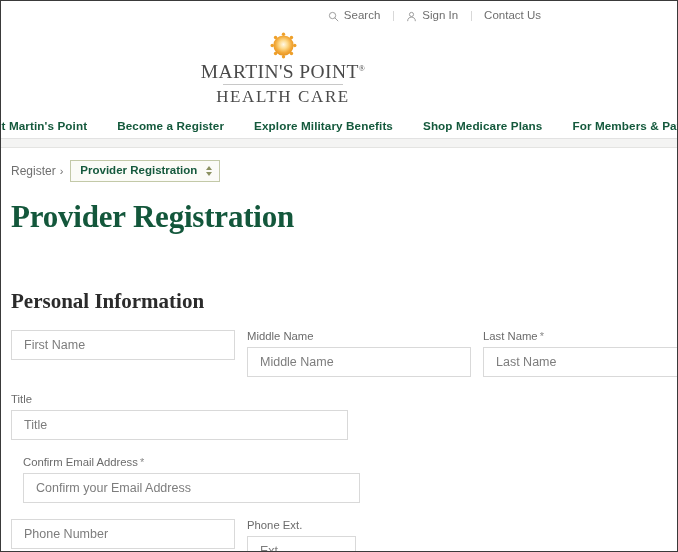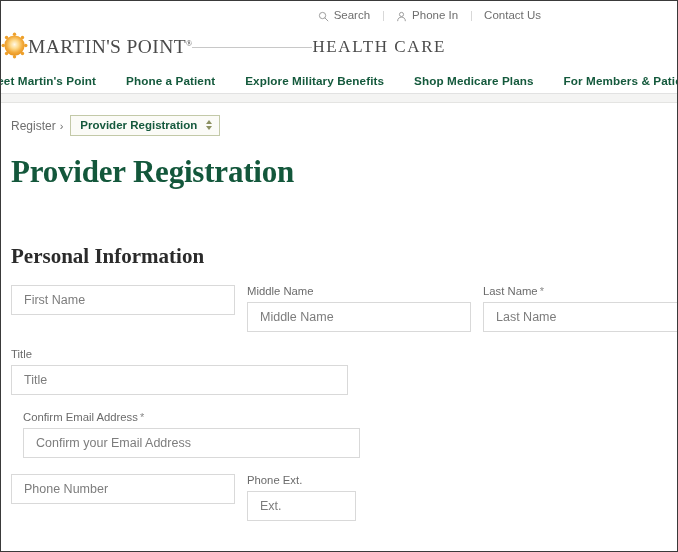--- a/index.html
+++ b/index.html
@@ -58,21 +58,21 @@
     background: #d8d8d8;
   }
   .util-item:last-child { padding-right: 0; }
   .util-icon { display: inline-flex; align-items: center; }
   .util-icon svg { display: block; }
 
   
   .logo-wrap {
     width: 564px;
     display: flex;
-    flex-direction: row;
+    flex-direction: column;
     align-items: center;
     padding-top: 1px;
     padding-bottom: 6px;
     box-sizing: border-box;
   }
   .sunburst {
     width: 27px;
     height: 27px;
     position: relative;
     margin-bottom: 3px;
@@ -259,21 +259,21 @@
       <span>Search</span>
     </div>
 
     <div class="util-item">
       <span class="util-icon">
         <svg width="11" height="11" viewBox="0 0 16 16">
           <circle cx="8" cy="5" r="3" fill="none" stroke="#8a8a8a" stroke-width="1.2"></circle>
           <path d="M2.4 14.2 C2.4 10.6 5 9 8 9 C11 9 13.6 10.6 13.6 14.2" fill="none" stroke="#8a8a8a" stroke-width="1.2" stroke-linecap="round"></path>
         </svg>
       </span>
-      <span>Phone In</span>
+      <span>Sign In</span>
     </div>
 
     <div class="util-item">
       <span>Contact Us</span>
     </div>
 
   </div>
 
   <div class="logo-wrap">
     <div class="sunburst">
@@ -301,21 +301,21 @@
     </div>
     <div class="logo-name">
       <span class="big">Martin's Point</span><span class="sup">®</span>
     </div>
     <div class="logo-rule"></div>
     <div class="logo-sub">Health Care</div>
   </div>
 
   <div class="main-nav">
     <div class="nav-item">Meet Martin's Point</div>
-    <div class="nav-item">Phone a Patient</div>
+    <div class="nav-item">Become a Register</div>
     <div class="nav-item">Explore Military Benefits</div>
     <div class="nav-item">Shop Medicare Plans</div>
     <div class="nav-item">For Members &amp; Patients</div>
   </div>
   <div class="nav-sep"></div>
   <div class="nav-band"></div>
 
   <div class="breadcrumb">
     <span class="crumb-link">Register</span>
     <span class="crumb-caret">›</span>

